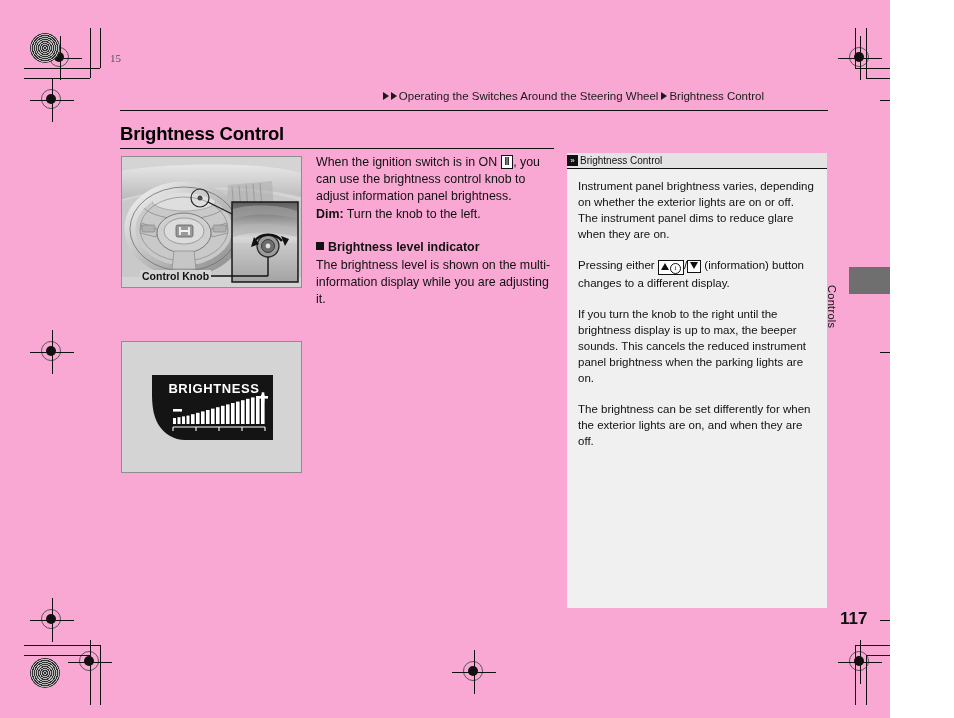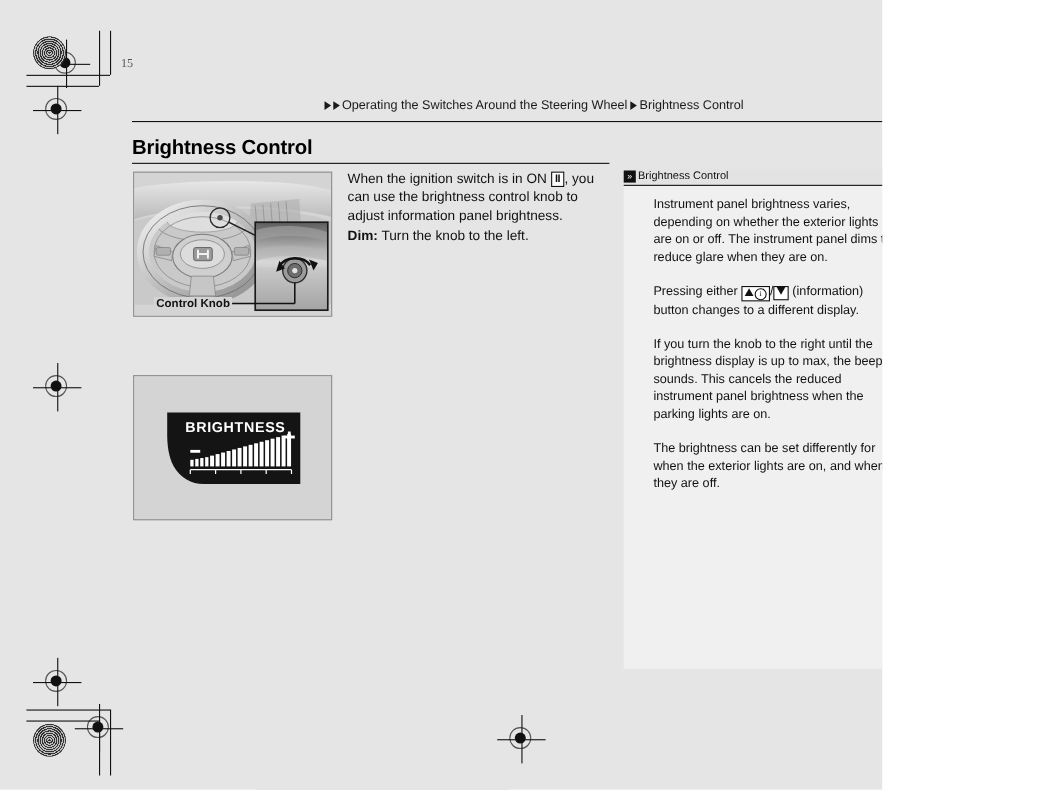--- a/index.html
+++ b/index.html
@@ -6,24 +6,24 @@
     margin: 0;
     padding: 0;
     background: #ffffff;
   }
   body {
     font-family: "Liberation Sans", sans-serif;
     color: #000000;
   }
   #page {
     position: relative;
-    width: 802px;
+    width: 890px;
     height: 718px;
     overflow: hidden;
-    background: #e5e5e5;
+    background: #f9a8d4;
   }
 
   
   .regmark {
     position: absolute;
     width: 44px;
     height: 44px;
   }
   .regmark .ring {
     position: absolute;
@@ -261,21 +261,21 @@
     text-align: center;
     margin-right: 2px;
     flex: 0 0 auto;
   }
   .sb-body {
     padding: 9px 11px 0 11px;
     font-size: 11.5px;
     line-height: 16px;
     color: #111;
   }
-  .sb-body p { margin: 0 0 15px 16px; }
+  .sb-body p { margin: 0 0 15px 0; }
 
   
   #side-tab-block {
     position: absolute;
     left: 849px;
     top: 267px;
     width: 72px;
     height: 27px;
     background: #6f6f6f;
   }
@@ -539,20 +539,24 @@
   </div>
 
   <div class="body-col">
     <p class="tight">
       <span>When the ignition switch is in ON </span><span class="keybox">II</span><span>, you can use the brightness control knob to adjust information panel brightness.</span>
     </p>
     <p>
       <b>Dim:</b><span> Turn the knob to the left.</span>
     </p>
 
+    <div class="subhead">
+      <span class="sq"></span><span>Brightness level indicator</span>
+    </div>
+    <p>The brightness level is shown on the multi-information display while you are adjusting it.</p>
   </div>
 
   <div id="sidebar">
     <div class="sb-head">
       <span class="sb-chev">»</span>
       <span>Brightness Control</span>
     </div>
     <div class="sb-body">
       <p>Instrument panel brightness varies, depending on whether the exterior lights are on or off. The instrument panel dims to reduce glare when they are on.</p>
       <p>

